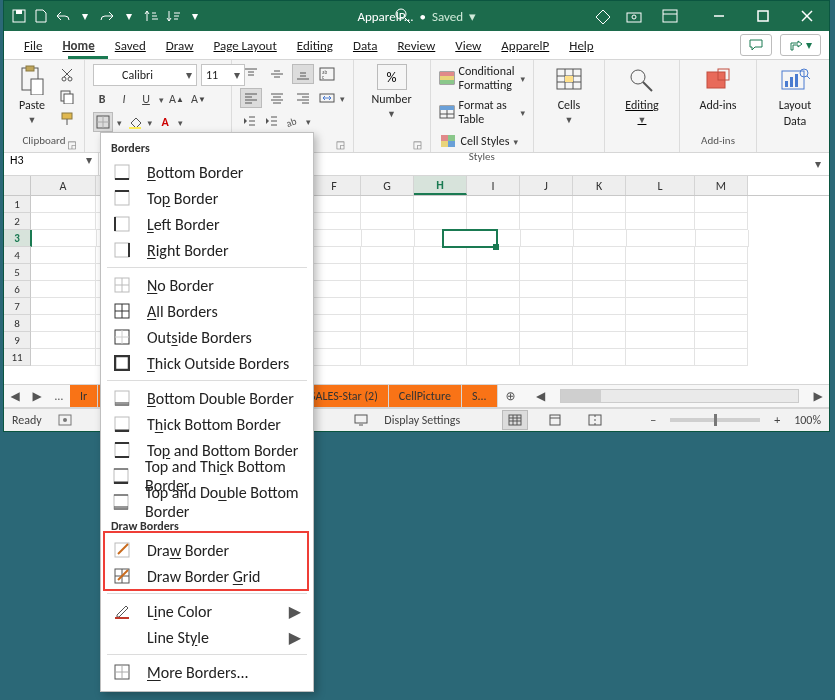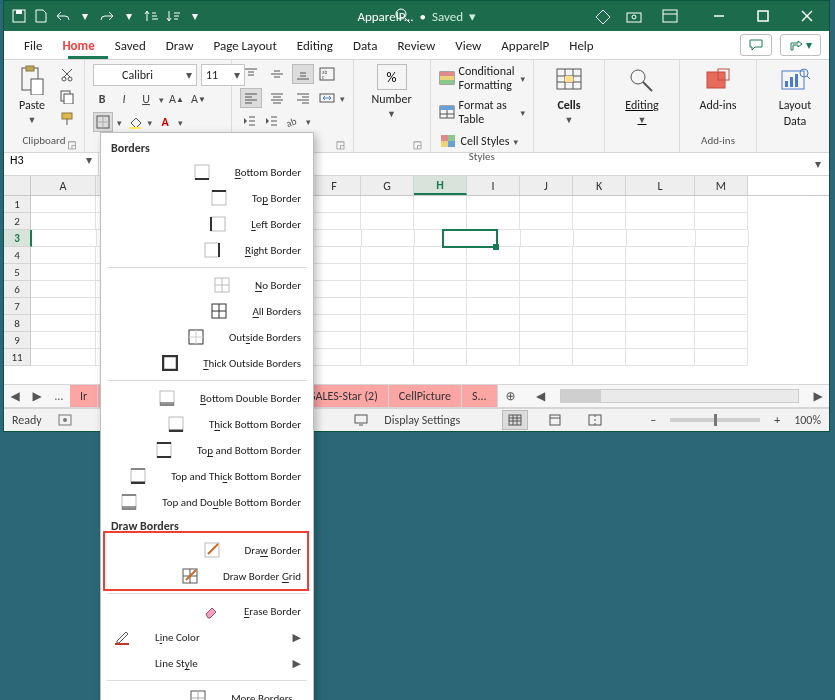--- a/index.html
+++ b/index.html
@@ -72,29 +72,30 @@
   
   .tabs {
     height: 28px;
     background: #ffffff;
     border-bottom: 1px solid #d6d6d6;
     display: flex;
     align-items: stretch;
     padding-left: 10px;
     gap: 0;
     position: relative;
+    text-decoration: underline;
   }
   .tab {
     padding: 0 10px;
     display:flex; align-items:center;
     color: #222;
     font-size: 13px;
   }
   .tab.active {
-    color: #ef4444;
+    color: #404040;
     font-weight: 600;
   }
   .tab.active::after {
     content:"";
     position:absolute;
     bottom:0;
     left: 64px;
     width: 40px;
     height: 3px;
     background:#1a7a52;
@@ -217,21 +218,21 @@
 
   
   .sheettabs {
     height: 22px; border-top:1px solid #d6d6d6; border-bottom:1px solid #d6d6d6;
     display:flex; align-items:stretch; background:#f7f7f7;
     font-size:12px;
   }
   .sheettabs .navbtn { width:22px; display:flex; align-items:center; justify-content:center; color:#555;}
   .sheettabs .st {
     padding:0 10px; display:flex; align-items:center; border-right:1px solid #d6d6d6;
-    background:#fca5a5; color:#333;
+    background:#f97316; color:#333;
   }
   .sheettabs .add { width:26px; display:flex; align-items:center; justify-content:center; color:#555;}
   .sheettabs .hscroll { flex:1; display:flex; align-items:center; padding:0 4px; }
   .sheettabs .track { flex:1; height:12px; background:#eaeaea; border:1px solid #ccc; margin:0 4px; position:relative;}
   .sheettabs .thumb { position:absolute; left:0; top:0; height:100%; width:40px; background:#cfcfcf;}
 
   
   .statusbar {
     height: 22px; background:#f2f2f2; border-top:1px solid #d6d6d6;
     display:flex; align-items:center; font-size:12px; color:#444;
@@ -251,23 +252,23 @@
     background:#fff;
     border:1px solid #bfbfbf;
     box-shadow: 3px 3px 8px rgba(0,0,0,0.25);
     padding: 4px 2px 6px 2px;
     z-index: 50;
   }
   .menu .mhdr {
     font-weight:600; font-size:12px; padding:4px 8px; color:#333;
   }
   .menu .mi {
-    display:flex; align-items:center; gap:24px;
+    display:flex; align-items:center; gap:16px;
     height:26px; padding:0 10px;
-    font-size:11px; color:#222; position: relative; justify-content: flex-end;
+    font-size:16px; color:#222; position: relative;
   }
   .menu .sep { height:1px; background:#dcdcdc; margin:4px 4px; }
   .menu .arrow { margin-left:auto; color:#555; }
   .menu .underline { text-decoration: underline; text-underline-offset: 2px; }
   .mi-icon { width:18px; height:18px; display:inline-flex; align-items:center; justify-content:center; }
   .redbox {
     position:absolute;
     border:2px solid #ef3e36;
     pointer-events:none;
   }
@@ -626,21 +627,21 @@
                 <rect x="8" y="7" width="7" height="6" fill="#6aa0d8"></rect>
               </svg>
             </span>
           <span class="btntext">Cell Styles</span>
             <span style="font-size:9px;color:#555;">▾</span>
         </div>
       </div>
       <div class="group-label"><span>Styles</span></div>
     </div>
 
-    <div class="group" style="width:54px;font-weight:bold;">
+    <div class="group" style="width:54px;">
       <div class="group-body">
         <div class="ribbon-btn">
           <div class="big">
               <svg width="28" height="26">
                 <rect x="2" y="2" width="24" height="20" fill="none" stroke="#555"></rect>
                 <line x1="2" y1="9" x2="26" y2="9" stroke="#555"></line>
                 <line x1="2" y1="15" x2="26" y2="15" stroke="#555"></line>
                 <line x1="10" y1="2" x2="10" y2="22" stroke="#555"></line>
                 <line x1="18" y1="2" x2="18" y2="22" stroke="#555"></line>
                 <rect x="10" y="9" width="8" height="6" fill="#ffe08a"></rect>
@@ -1120,28 +1121,20 @@
           <path d="M4 12L14 2" stroke="#c96b1e" stroke-width="2"></path>
         </svg>
       </span>
     <span>Draw Border <span class="underline">G</span>rid</span>
   </div>
 
   <div class="sep"></div>
   <div class="mi">
     <span class="mi-icon">
         <svg width="16" height="16">
-          <path d="M3 11l6-6 4 4-6 6H5z" fill="#f2a1c0" stroke="#a04d78"></path>
-        </svg>
-      </span>
-    <span><span class="underline">E</span>rase Border</span>
-  </div>
-  <div class="mi">
-    <span class="mi-icon">
-        <svg width="16" height="16">
           <path d="M3 12L12 3l2 2-9 9H3z" fill="none" stroke="#555"></path>
           <rect x="1" y="14" width="14" height="2" fill="#c03a2b"></rect>
         </svg>
       </span>
     <span>L<span class="underline">i</span>ne Color</span>
     <span class="arrow">▶</span>
   </div>
   <div class="mi">
     <span class="mi-icon"></span>
     <span>Line St<span class="underline">y</span>le</span>

